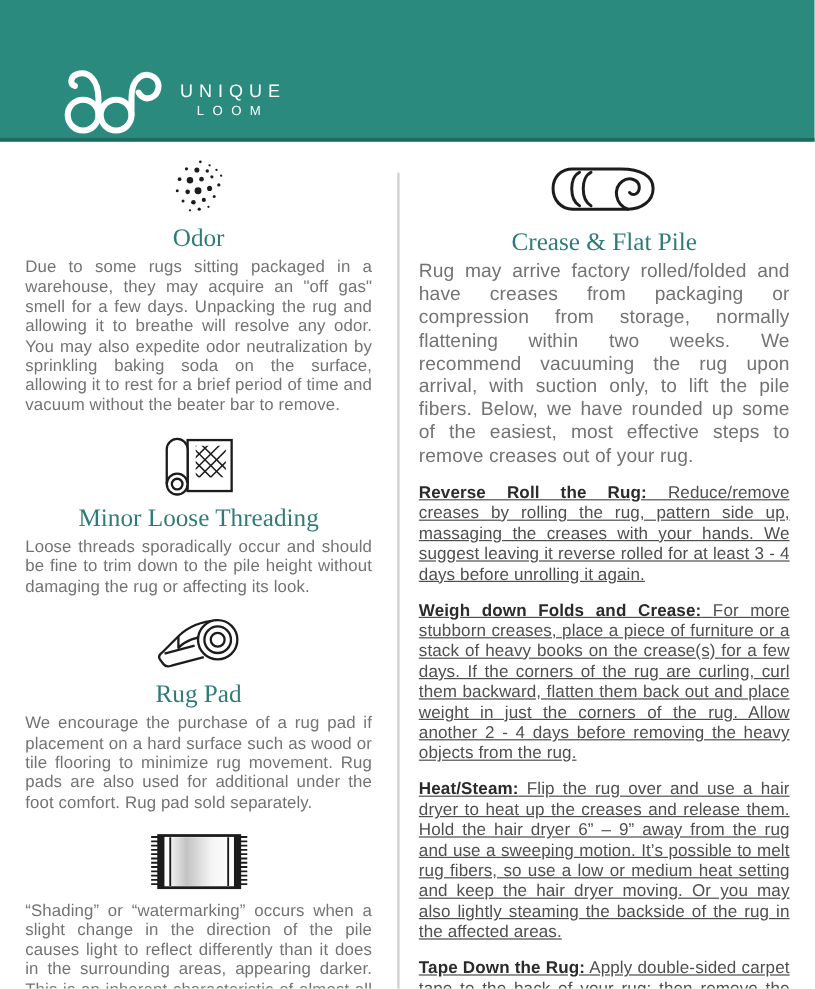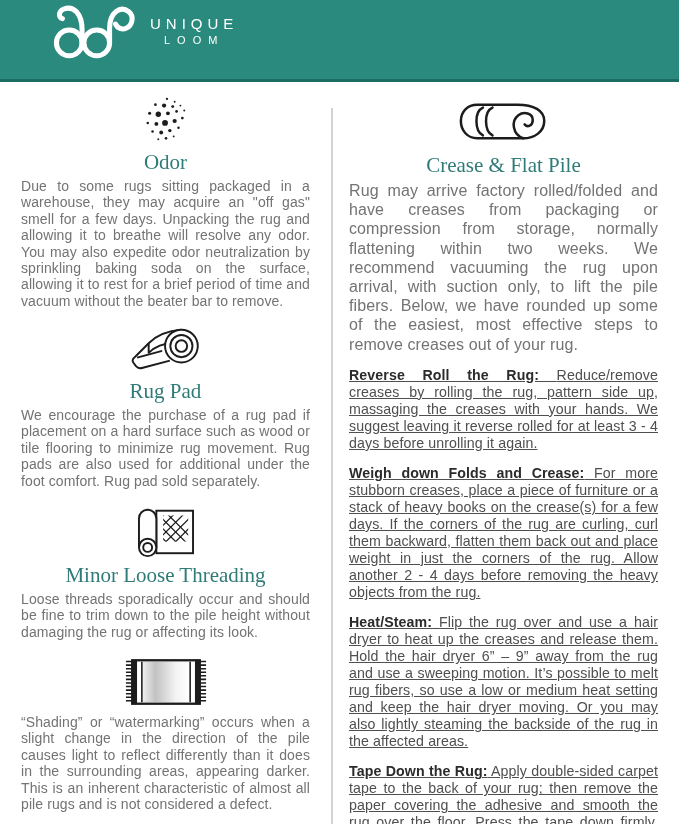--- a/index.html
+++ b/index.html
@@ -2,22 +2,22 @@
 <html><head>
 <meta charset="utf-8">
 <style>
   html,body{margin:0;padding:0;background:#fff;}
   .page{
     width:679px;height:824px;overflow:hidden;background:#ffffff;
     font-family:"Liberation Sans",sans-serif;position:relative;
   }
   
   .banner{
-    height:82px;background:#2a8a7e;border-bottom:3px solid #1d6c62;
-    display:flex;align-items:flex-start;padding:0 15px 0 50px;box-sizing:border-box;
+    height:118px;background:#2a8a7e;border-bottom:3px solid #1d6c62;
+    display:flex;align-items:flex-end;padding:0 15px 0 50px;box-sizing:border-box;
   }
   .logo-group{display:flex;align-items:center;gap:12px;}
   .logo-mark{display:block;}
   .brand-text{color:#ffffff;text-align:center;line-height:1.25;}
   .brand-line1{font-size:15px;letter-spacing:5px;font-weight:400;}
   .brand-line2{font-size:11px;letter-spacing:7px;font-weight:400;}
   .banner-title{
     flex:1;text-align:center;color:#ffffff;
     font-family:"Liberation Serif",serif;font-size:47px;font-weight:500;
     padding-right:8px;letter-spacing:1px;
@@ -96,52 +96,52 @@
             <circle cx="20" cy="45" r="1"></circle>
               <circle cx="28" cy="44" r="1.4"></circle>
               <circle cx="36" cy="42" r="1"></circle>
           </g>
         </svg>
         <h2 class="sec-title">Odor</h2>
         <p class="sec-body">Due to some rugs sitting packaged in a warehouse, they may acquire an "off gas" smell for a few days. Unpacking the rug and allowing it to breathe will resolve any odor. You may also expedite odor neutralization by sprinkling baking soda on the surface, allowing it to rest for a brief period of time and vacuum without the beater bar to remove.</p>
       </div>
 
       <div class="section">
-        <svg class="section-icon" width="84" height="52" viewBox="0 0 84 54">
-          <g fill="#ffffff" stroke="#1c1c1c" stroke-width="2" stroke-linejoin="round">
-            <path d="M58,7 C44,8 32,13 24,21 L10,35 Q6,38 8,41 L11,45 Q13,48 18,46.5 L46,39"></path>
-            <path d="M24,21 L24,31 C30,25 40,21 50,21" fill="none"></path>
-            <path d="M12,36 L38,29" fill="none"></path>
-            <circle cx="58" cy="24" r="17"></circle>
-            <circle cx="58" cy="24" r="11.5"></circle>
-            <circle cx="58" cy="24" r="6"></circle>
-          </g>
-        </svg>
-        <h2 class="sec-title">Rug Pad</h2>
-        <p class="sec-body">We encourage the purchase of a rug pad if placement on a hard surface such as wood or tile flooring to minimize rug movement. Rug pads are also used for additional under the foot comfort. Rug pad sold separately.</p>
-      </div>
-
-      <div class="section">
         <svg class="section-icon" width="72" height="56" viewBox="0 0 72 58">
           <defs>
             <clipPath id="hatchClip">
                 <rect x="33" y="13" width="26" height="27"></rect>
               </clipPath>
           </defs>
           <rect x="26" y="8" width="38" height="44" fill="#ffffff" stroke="#1c1c1c" stroke-width="2"></rect>
           <g clip-path="url(#hatchClip)" stroke="#1c1c1c" stroke-width="1.3">
             <path d="M20,26 L46,0 M20,36 L56,0 M26,40 L62,4 M34,42 L68,8 M44,42 L72,14"></path>
             <path d="M26,0 L62,36 M16,0 L58,42 M10,4 L48,42 M4,8 L38,42"></path>
           </g>
           <path d="M8,46 V16 a9,9 0 0 1 18,0 v30" fill="#ffffff" stroke="#1c1c1c" stroke-width="2"></path>
           <circle cx="17" cy="46" r="9" fill="#ffffff" stroke="#1c1c1c" stroke-width="2"></circle>
           <circle cx="17" cy="46" r="4.6" fill="#ffffff" stroke="#1c1c1c" stroke-width="2"></circle>
         </svg>
         <h2 class="sec-title">Minor Loose Threading</h2>
         <p class="sec-body">Loose threads sporadically occur and should be fine to trim down to the pile height without damaging the rug or affecting its look.</p>
+      </div>
+
+      <div class="section">
+        <svg class="section-icon" width="84" height="52" viewBox="0 0 84 54">
+          <g fill="#ffffff" stroke="#1c1c1c" stroke-width="2" stroke-linejoin="round">
+            <path d="M58,7 C44,8 32,13 24,21 L10,35 Q6,38 8,41 L11,45 Q13,48 18,46.5 L46,39"></path>
+            <path d="M24,21 L24,31 C30,25 40,21 50,21" fill="none"></path>
+            <path d="M12,36 L38,29" fill="none"></path>
+            <circle cx="58" cy="24" r="17"></circle>
+            <circle cx="58" cy="24" r="11.5"></circle>
+            <circle cx="58" cy="24" r="6"></circle>
+          </g>
+        </svg>
+        <h2 class="sec-title">Rug Pad</h2>
+        <p class="sec-body">We encourage the purchase of a rug pad if placement on a hard surface such as wood or tile flooring to minimize rug movement. Rug pads are also used for additional under the foot comfort. Rug pad sold separately.</p>
       </div>
 
       <div class="section">
         <svg class="section-icon" width="92" height="56" viewBox="0 0 92 58">
           <defs>
             <linearGradient id="shGrad" x1="0" y1="0" x2="1" y2="0">
               <stop offset="0%" stop-color="#f2f2f2"></stop>
               <stop offset="28%" stop-color="#c2c2c2"></stop>
               <stop offset="70%" stop-color="#f3f3f3"></stop>
               <stop offset="100%" stop-color="#ffffff"></stop>

